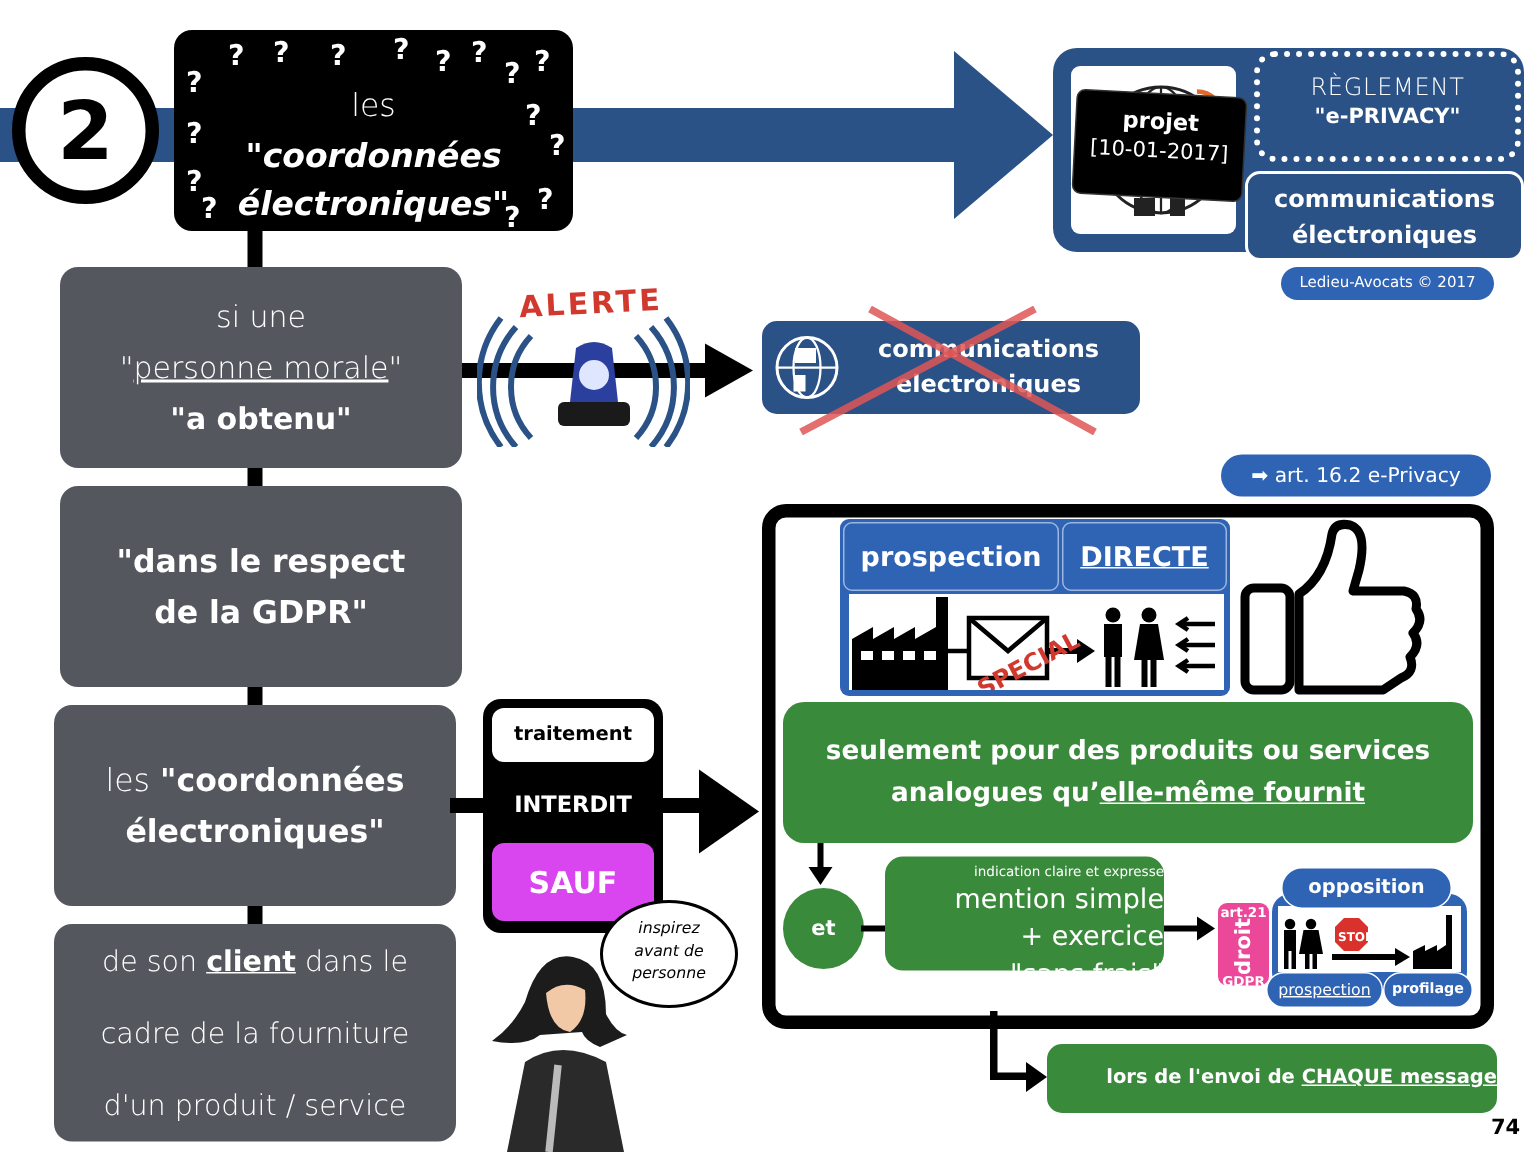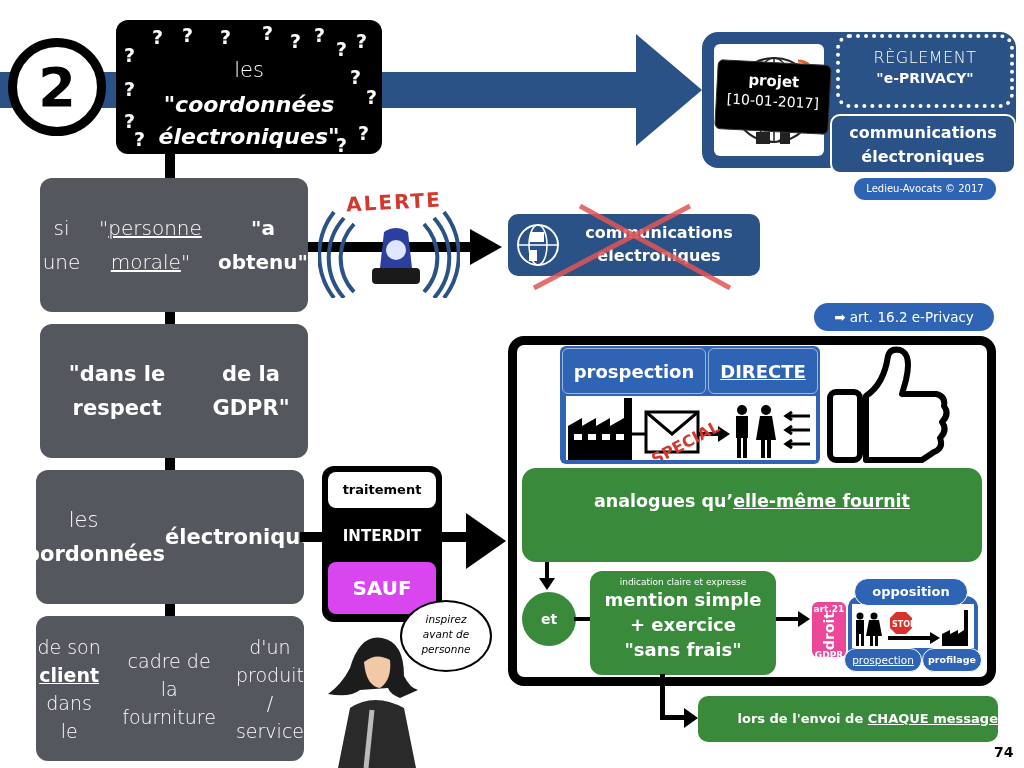--- a/index.html
+++ b/index.html
@@ -38,21 +38,21 @@
     border: 4px dotted #fff; border-radius: 14px; color: #fff; text-align: center; }
   .reg-dotted .r1 { margin-top: 10px; font-size: 16px; font-weight: 300; letter-spacing: 0.5px; }
   .reg-dotted .r2 { margin-top: 3px; font-size: 14px; font-weight: bold; }
   .comm-box { left: 830px; top: 114px; width: 186px; height: 60px; background: #2b5286; border-radius: 10px;
     border: 2px solid #fff; color: #fff; text-align: center; font-weight: bold; font-size: 16px; line-height: 24px; padding-top: 5px; }
   .copyright { left: 854px; top: 178px; width: 142px; height: 22px; background: #2f63b4; border-radius: 11px;
     color: #fff; font-size: 10px; text-align: center; line-height: 22px; }
 
   
   .gray { left: 40px; width: 268px; background: #54575d; border-radius: 12px; color: #fff; text-align: center; display: flex;
-    flex-direction: row; justify-content: center; align-items: center; }
+    flex-direction: column; justify-content: center; align-items: center; }
   .g1 { top: 178px; height: 134px; font-size: 20px; line-height: 34px; font-weight: 300; }
   .g2 { top: 324px; height: 134px; font-size: 21px; font-weight: bold; line-height: 34px; }
   .g3 { top: 470px; height: 134px; font-size: 21px; line-height: 34px; left: 36px; }
   .g4 { top: 616px; height: 145px; font-size: 19px; line-height: 28px; left: 36px; font-weight: 300; gap: 20px; }
   .u { text-decoration: underline; }
   .b { font-weight: bold; }
 
   
   .h-line { background: #000; height: 10px; }
   .alert-line { left: 308px; top: 242px; width: 170px; }
@@ -95,23 +95,23 @@
 
   .green-main { left: 522px; top: 468px; width: 460px; height: 94px; background: #3a8a3c; border-radius: 14px; color: #fff;
     font-weight: bold; font-size: 17.5px; line-height: 28px; text-align: center; padding-top: 19px; }
 
   .down-arrow-line { left: 545px; top: 562px; width: 4px; height: 18px; background: #000; }
   .down-arrowhead { left: 539px; top: 578px; width: 0; height: 0; border-left: 8px solid transparent; border-right: 8px solid transparent;
     border-top: 12px solid #000; }
   .et-circle { left: 522px; top: 592px; width: 54px; height: 54px; background: #3a8a3c; border-radius: 50%; color: #fff; font-weight: bold;
     font-size: 14px; line-height: 54px; text-align: center; }
   .et-line { left: 574px; top: 617px; width: 18px; height: 4px; background: #000; }
-  .mention { left: 590px; top: 571px; width: 186px; height: 104px; background: #3a8a3c; border-radius: 12px; color: #fff; text-align: center; }
+  .mention { left: 590px; top: 571px; width: 186px; height: 76px; background: #3a8a3c; border-radius: 12px; color: #fff; text-align: right; }
   .mention .m0 { font-size: 9px; margin-top: 6px; }
-  .mention .m1 { font-weight: bold; font-size: 18px; line-height: 25px; margin-top: 0px; }
+  .mention .m1 { font-weight: normal; font-size: 18px; line-height: 25px; margin-top: 0px; }
   .mention-line { left: 776px; top: 617px; width: 24px; height: 4px; background: #000; }
   .mention-arrowhead { left: 798px; top: 611px; width: 0; height: 0; border-top: 8px solid transparent; border-bottom: 8px solid transparent;
     border-left: 12px solid #000; }
 
   .droit { left: 812px; top: 582px; width: 34px; height: 55px; background: #ec4899; border-radius: 6px; color: #fff; text-align: center; margin-top: 20px; }
   .droit .d1 { font-size: 9px; font-weight: bold; margin-top: 2px; }
   .droit .d2 { font-size: 14px; font-weight: bold; writing-mode: vertical-rl; transform: rotate(180deg); margin: 2px auto 0; height: 34px; }
   .droit .d3 { font-size: 9px; font-weight: bold; }
   .opp-block { left: 848px; top: 596px; width: 130px; height: 64px; background: #2f63b4; border-radius: 12px; }
   .opp-illus { left: 852px; top: 604px; width: 122px; height: 44px; background: #fff; }
@@ -289,20 +289,21 @@
     <path d="M244 34 L222 34 M226 30 L220 34 L226 38" stroke="#000" stroke-width="3" fill="none"></path>
     <path d="M244 48 L222 48 M226 44 L220 48 L226 52" stroke="#000" stroke-width="3" fill="none"></path>
   </svg>
 </div>
 <svg class="abs thumb" viewBox="0 0 126 120">
   <rect x="4" y="48" width="30" height="68" rx="6" fill="none" stroke="#000" stroke-width="6"></rect>
   <path d="M40 116 L40 52 Q58 40 62 12 Q64 4 74 6 Q86 10 80 36 L76 50 L110 50 Q120 52 118 62 Q124 70 116 78 Q122 86 114 94 Q118 104 108 108 L96 116 Z" fill="none" stroke="#000" stroke-width="6" stroke-linejoin="round"></path>
 </svg>
 
 <div class="abs green-main">
+  <div>seulement pour des produits ou services</div>
   <div><span>analogues qu’</span><span class="u">elle-même fournit</span></div>
 </div>
 
 <div class="abs down-arrow-line"></div>
 <div class="abs down-arrowhead"></div>
 <div class="abs et-circle">et</div>
 <div class="abs et-line"></div>
 <div class="abs mention">
   <div class="m0">indication claire et expresse</div>
   <div class="m1">mention simple</div>

